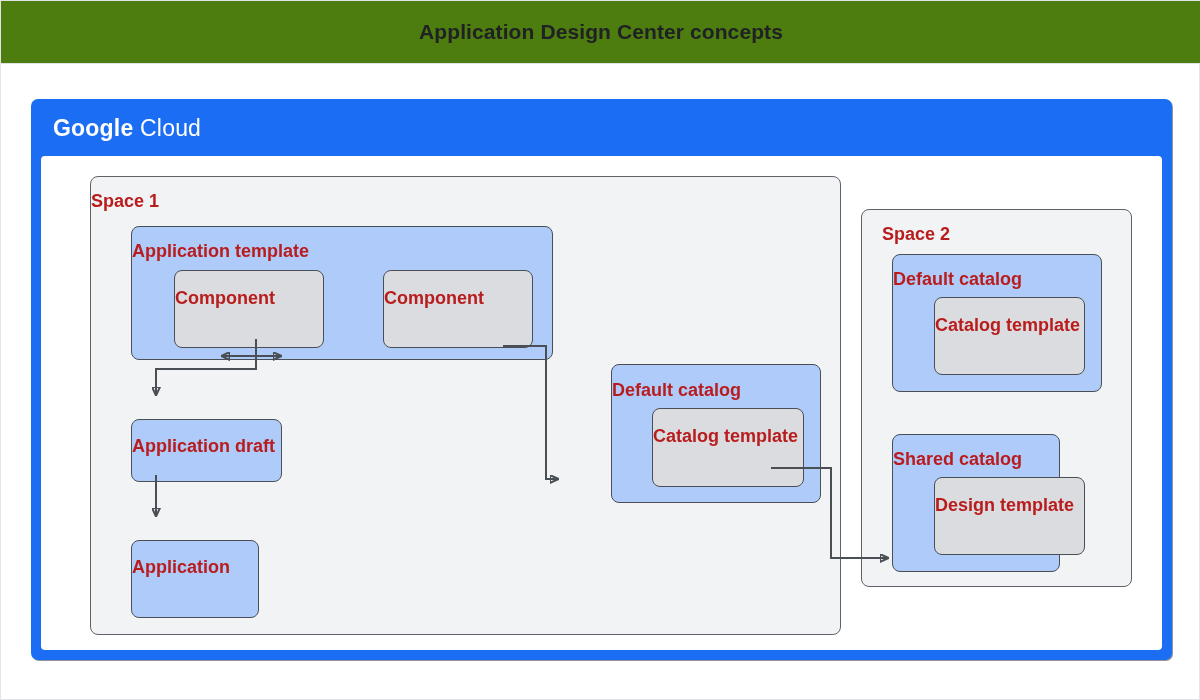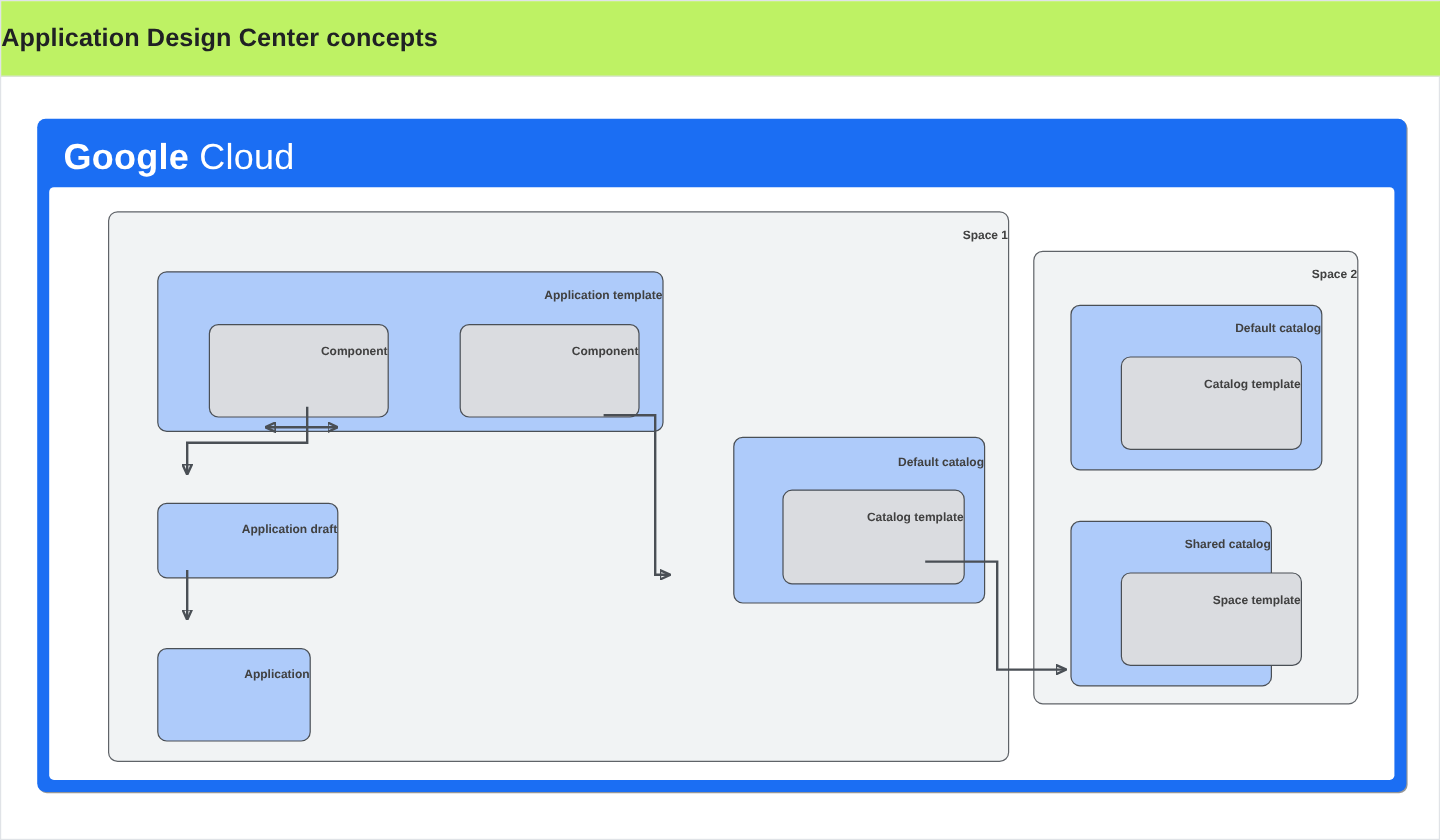--- a/index.html
+++ b/index.html
@@ -20,46 +20,47 @@
     height: 700px;
     background: #ffffff;
     box-sizing: border-box;
     border: 1px solid #e0e3e7;
   }
   
   #title-bar {
     position: absolute;
     left: 0; top: 0;
     width: 1200px; height: 63px;
-    background: #bef264;
+    background: #4d7c0f;
     border-bottom: 1px solid #dfe3e6;
     box-sizing: border-box;
     display: flex;
     align-items: center;
+    justify-content: center;
   }
   #title-text {
     font-size: 21px;
     font-weight: bold;
     color: #202124;
     letter-spacing: 0.1px;
   }
   
   #cloud-frame {
     position: absolute;
     left: 30px; top: 98px;
     width: 1141px; height: 561px;
     background: #1b6ef3;
     border-radius: 7px;
     box-sizing: border-box;
     box-shadow: 1px 1px 0 rgba(60,64,67,0.55);
   }
   #cloud-logo {
     position: absolute;
     left: 22px; top: 16px;
-    font-size: 30px;
+    font-size: 23px;
     color: #ffffff;
     letter-spacing: 0.2px;
     white-space: nowrap;
   }
   #cloud-logo .g-word { font-weight: bold; }
   #cloud-logo .c-word { font-weight: normal; }
 
   #cloud-inner {
     position: absolute;
     left: 10px; top: 57px;
@@ -72,24 +73,24 @@
   
   .box {
     position: absolute;
     box-sizing: border-box;
     border: 1.6px solid #4a4f55;
     border-radius: 8px;
   }
   .box > .box-label {
     position: absolute;
     left: 0; right: 0;
-    text-align: right;
-    font-size: 10px;
+    text-align: left;
+    font-size: 18px;
     font-weight: bold;
-    color: #404040;
+    color: #b91c1c;
     white-space: nowrap;
   }
   .space-box {
     background: #f1f3f4;
     border-color: #5f6368;
     border-width: 1.4px;
   }
   .space-box > .box-label { font-weight: bold; }
   .blue-box  { background: #aecbfa; }
   .gray-box  { background: #dadce0; margin-left: 11px; }
@@ -198,21 +199,21 @@
         <div id="default-catalog-2" class="box blue-box">
           <div class="box-label">Default catalog</div>
           <div id="catalog-template-2" class="box gray-box">
             <div class="box-label">Catalog template</div>
           </div>
         </div>
 
         <div id="shared-catalog" class="box blue-box">
           <div class="box-label">Shared catalog</div>
           <div id="shared-template" class="box gray-box">
-            <div class="box-label">Space template</div>
+            <div class="box-label">Design template</div>
           </div>
         </div>
       </div>
 
       <svg id="connectors" viewBox="0 0 1121 494">
         <defs>
           <marker id="arrowEnd" markerWidth="9" markerHeight="9" refX="8" refY="4.5" orient="auto" markerUnits="userSpaceOnUse">
             <path d="M0,0.6 L8.6,4.5 L0,8.4 z" fill="#333a40" stroke="none"></path>
           </marker>
           <marker id="arrowStart" markerWidth="9" markerHeight="9" refX="1" refY="4.5" orient="auto" markerUnits="userSpaceOnUse">

